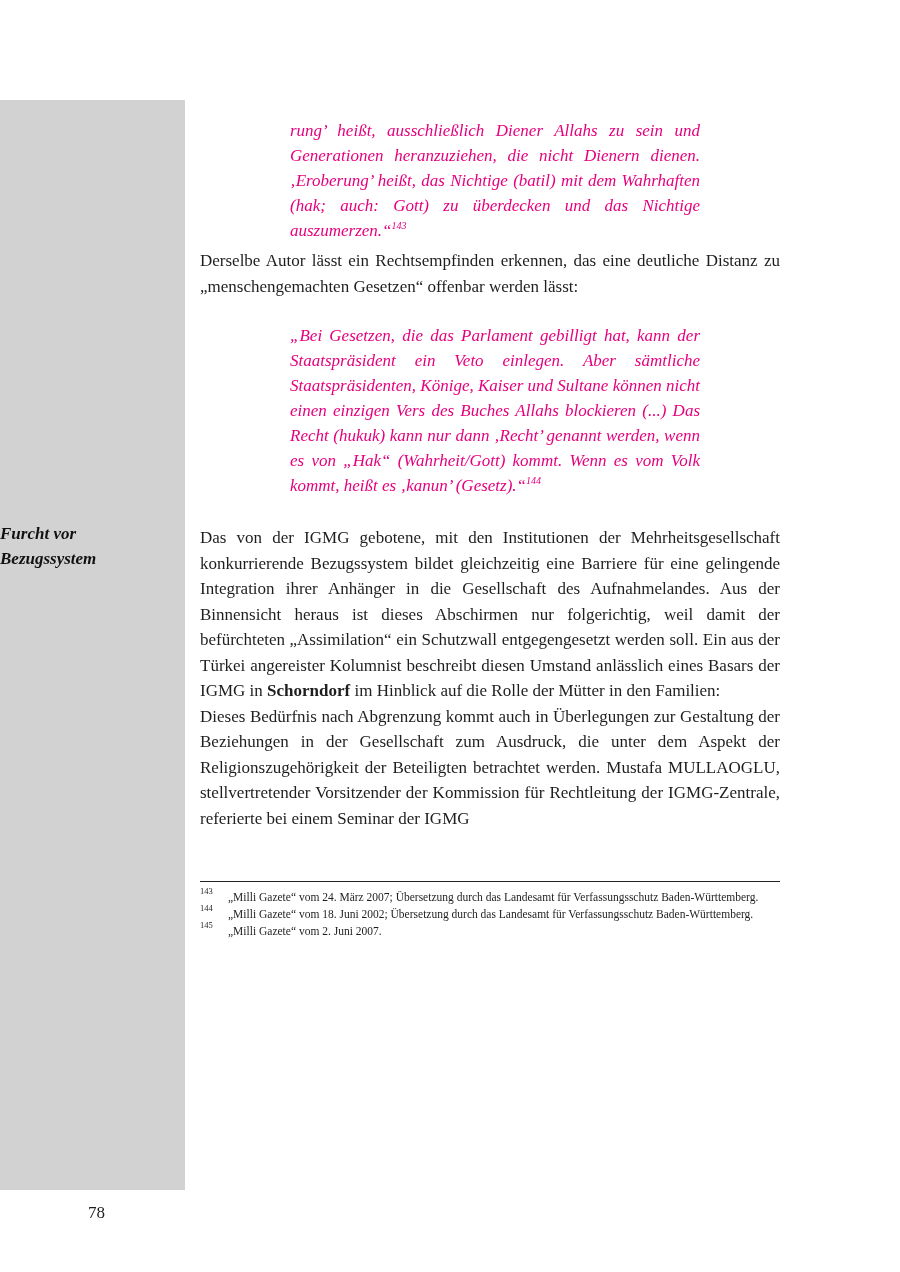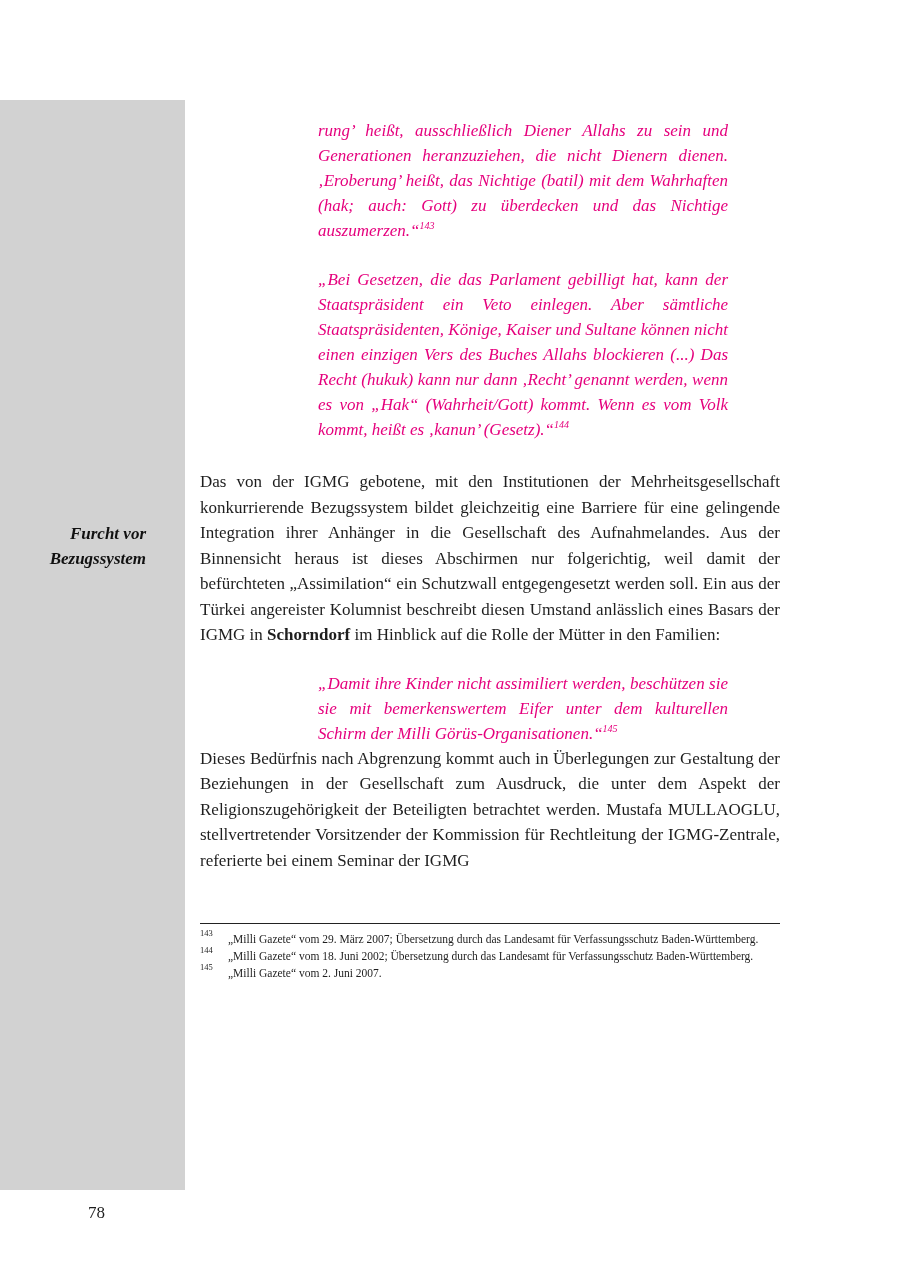--- a/index.html
+++ b/index.html
@@ -22,21 +22,21 @@
     top: 100px;
     width: 185px;
     height: 1090px;
     background: #d2d2d2;
   }
   .margin-note {
     position: absolute;
     left: 0;
     top: 521px;
     width: 146px;
-    text-align: right;
+    text-align: left;
     font-weight: bold;
     font-style: italic;
     font-size: 17px;
     line-height: 25px;
     color: #111111;
   }
   .main-column {
     position: absolute;
     left: 200px;
     top: 0;
@@ -46,21 +46,21 @@
   p {
     margin: 0;
   }
   .body-para {
     font-size: 17px;
     line-height: 25.5px;
     text-align: justify;
     color: #1e1e1e;
   }
   .quote-para {
-    margin-left: 118px;
+    margin-left: 90px;
     width: 410px;
     font-style: italic;
     font-size: 17px;
     line-height: 25px;
     text-align: justify;
     color: #e5007d;
   }
   .quote-para sup, .fn-marker {
     font-size: 10px;
     line-height: 0;
@@ -115,35 +115,35 @@
 
   <div class="margin-note">
     <div>Furcht vor</div>
     <div>Bezugssystem</div>
   </div>
 
   <div class="main-column">
 
     <p class="quote-para"><span>rung’ heißt, ausschließlich Diener Allahs zu sein und Generationen heranzuziehen, die nicht Dienern dienen. ‚Eroberung’ heißt, das Nichtige (batil) mit dem Wahrhaften (hak; auch: Gott) zu überdecken und das Nichtige auszumerzen.“</span><sup>143</sup></p>
 
+    <p class="body-para mt-para1">Derselbe Autor lässt ein Rechtsempfinden erkennen, das eine deutliche Distanz zu „menschengemachten Gesetzen“ offenbar werden lässt:</p>
 
     <p class="quote-para mt-quote2"><span>„Bei Gesetzen, die das Parlament gebilligt hat, kann der Staatspräsident ein Veto einlegen. Aber sämtliche Staatspräsidenten, Könige, Kaiser und Sultane können nicht einen einzigen Vers des Buches Allahs blockieren (...) Das Recht (hukuk) kann nur dann ‚Recht’ genannt werden, wenn es von „Hak“ (Wahrheit/Gott) kommt. Wenn es vom Volk kommt, heißt es ‚kanun’ (Gesetz).“</span><sup>144</sup></p>
 
     <p class="body-para mt-para2"><span>Das von der IGMG gebotene, mit den Institutionen der Mehrheitsgesellschaft konkurrierende Bezugssystem bildet gleichzeitig eine Barriere für eine gelingende Integration ihrer Anhänger in die Gesellschaft des Aufnahmelandes. Aus der Binnensicht heraus ist dieses Abschirmen nur folgerichtig, weil damit der befürchteten „Assimilation“ ein Schutzwall entgegengesetzt werden soll. Ein aus der Türkei angereister Kolumnist beschreibt diesen Umstand anlässlich eines Basars der IGMG in </span><b>Schorndorf</b><span> im Hinblick auf die Rolle der Mütter in den Familien:</span></p>
 
-    <p class="quote-para mt-quote3"><span>„Damit ihre Kinder nicht assimiliert werden, beschützen sie sie mit bemerkenswertem Eifer unter dem kulturellen Schirm der Milli Görüs-Organisationen.“</span><sup>145</sup></p>
 
     <p class="body-para mt-para3">Dieses Bedürfnis nach Abgrenzung kommt auch in Überlegungen zur Gestaltung der Beziehungen in der Gesellschaft zum Ausdruck, die unter dem Aspekt der Religionszugehörigkeit der Beteiligten betrachtet werden. Mustafa MULLAOGLU, stellvertretender Vorsitzender der Kommission für Rechtleitung der IGMG-Zentrale, referierte bei einem Seminar der IGMG</p>
 
     <div class="footnote-rule"></div>
 
     <div class="footnotes">
       <div class="footnote-item">
         <span class="fn-marker">143</span>
-        <span class="fn-text">„Milli Gazete“ vom 29. März 2007; Übersetzung durch das Landesamt für Verfassungsschutz Baden-Württemberg.</span>
+        <span class="fn-text">„Milli Gazete“ vom 24. März 2007; Übersetzung durch das Landesamt für Verfassungsschutz Baden-Württemberg.</span>
       </div>
       <div class="footnote-item">
         <span class="fn-marker">144</span>
         <span class="fn-text">„Milli Gazete“ vom 18. Juni 2002; Übersetzung durch das Landesamt für Verfassungsschutz Baden-Württemberg.</span>
       </div>
       <div class="footnote-item">
         <span class="fn-marker">145</span>
         <span class="fn-text">„Milli Gazete“ vom 2. Juni 2007.</span>
       </div>
     </div>

